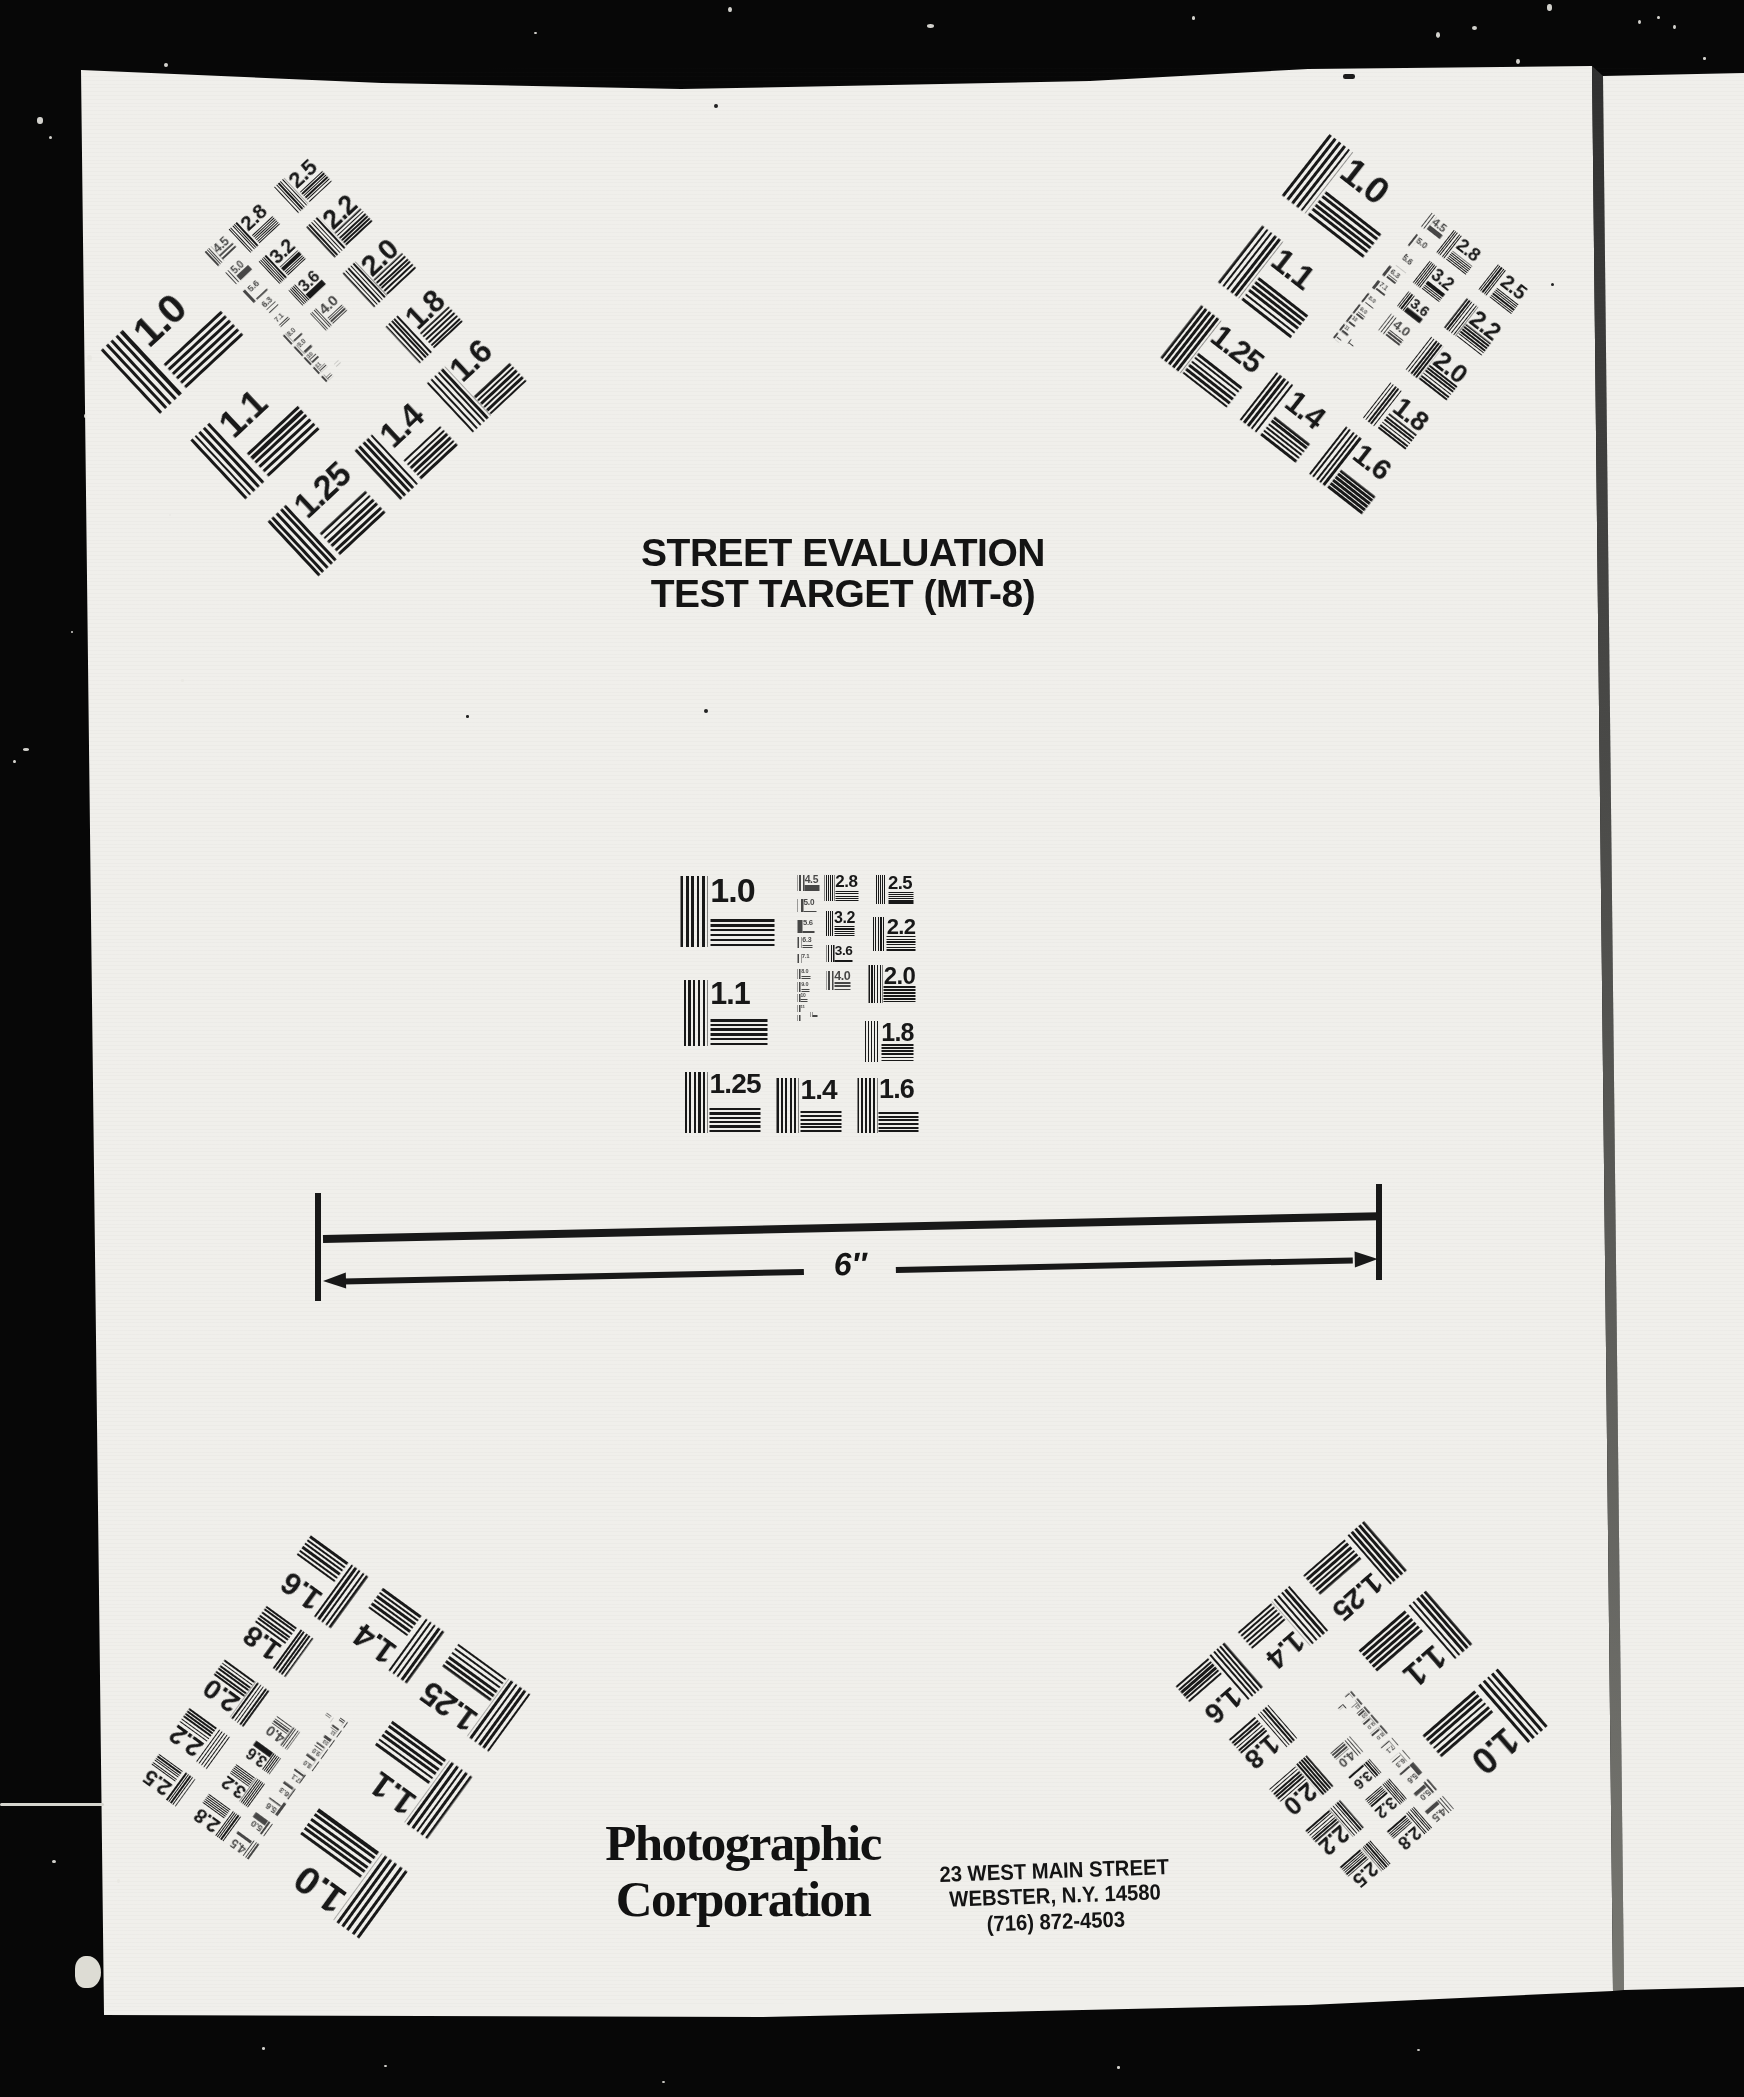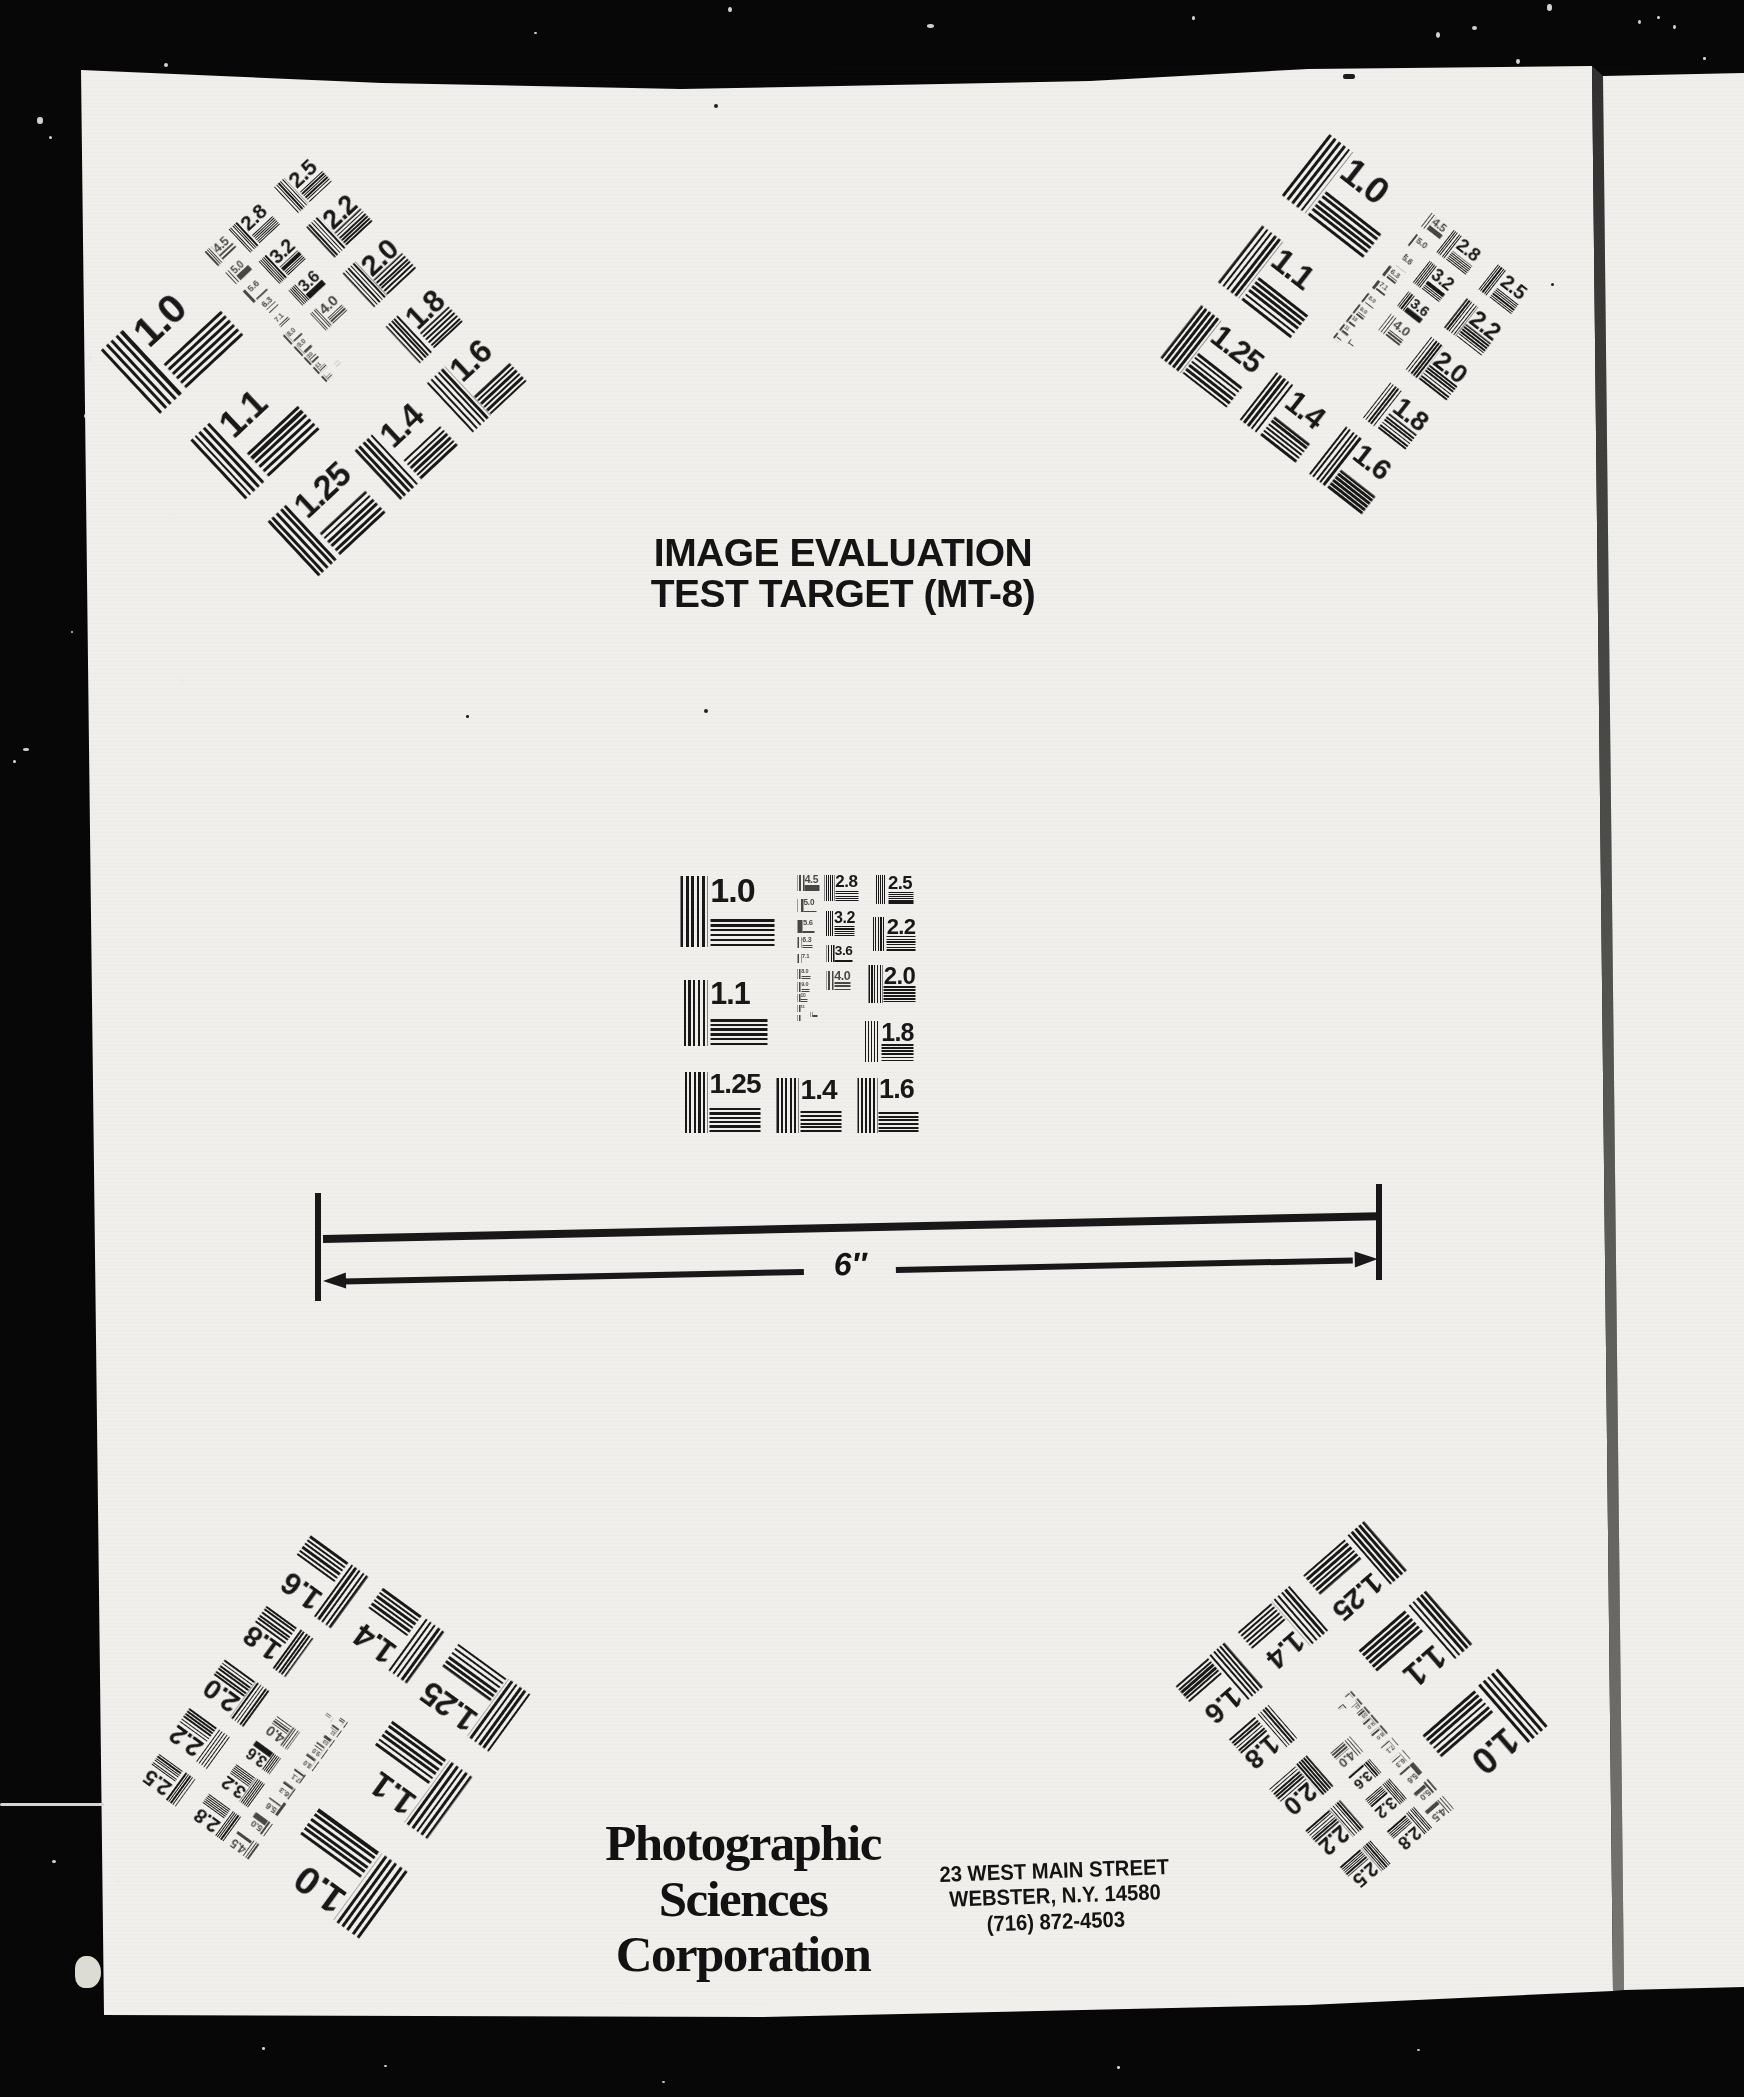--- a/index.html
+++ b/index.html
@@ -56,21 +56,21 @@
 </head>
 <body>
 
 <div id="screen">
   <div class="layer page-main"></div>
   <div class="layer page-gap"></div>
   <div class="layer page-strip"></div>
   <div class="layer texture"></div>
 
   <div class="title">
-    <div>IMAGE EVALUATION</div>
+    <div>STREET EVALUATION</div>
     <div>TEST TARGET (MT-8)</div>
   </div>
 
   <div id="units" class="layer">
       <div class="unit" style="width: 251px; height: 262px; left: 806px; top: 1006px; transform: translate(-50%, -50%) rotate(0deg) scale(1);">
         <div class="blk" style="left: 0px; top: 1.1px; width: 94px; height: 71px;">
           <div class="vb" style="width: 27px;"></div>
           <div class="bcol">
             <div class="bl" style="font-size: 34px;">1.0</div>
             <div class="hb" style="height: 28px;"></div>
@@ -928,21 +928,20 @@
       <div class="ah ah-l"></div>
       <div class="seg seg-l"></div>
       <div class="r-label">6″</div>
       <div class="seg seg-r"></div>
       <div class="ah ah-r"></div>
     </div>
   </div>
 
   <div class="logo">
     <div>Photographic</div>
-    <div>Sciences</div>
     <div>Corporation</div>
   </div>
 
   <div class="address">
     <div>23 WEST MAIN STREET</div>
     <div>WEBSTER, N.Y. 14580</div>
     <div>(716) 872-4503</div>
   </div>
 
   <div id="specks" class="layer">

